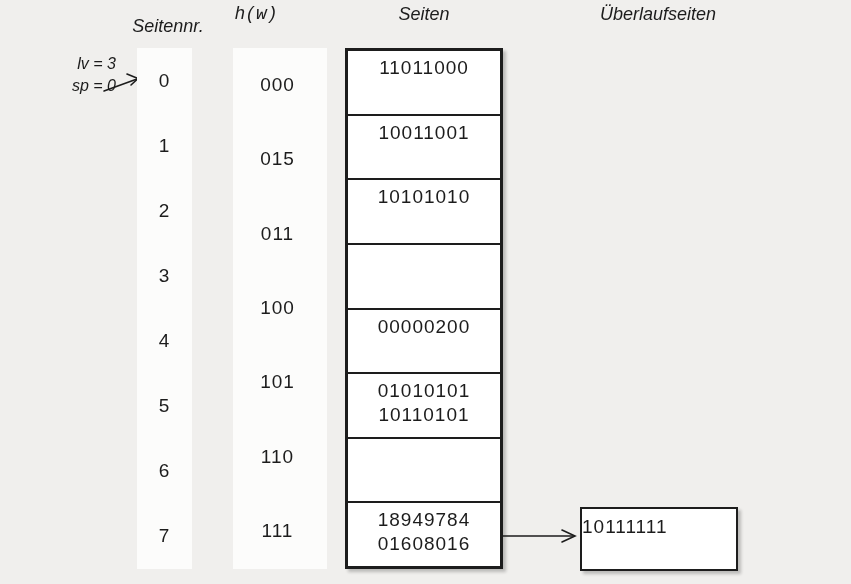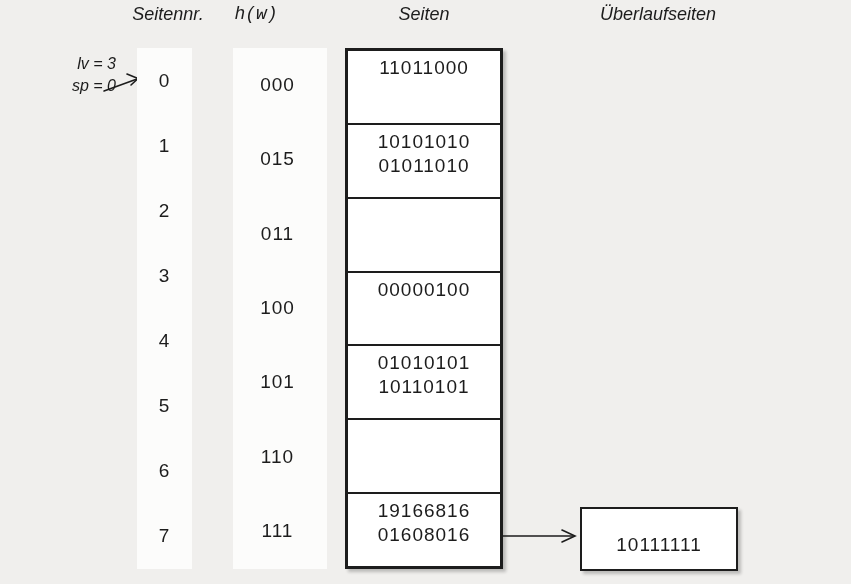--- a/index.html
+++ b/index.html
@@ -25,21 +25,21 @@
   
   .col-header{
     position:absolute;
     top:4px;
     transform:translateX(-50%);
     font-size:18px;
     font-style:italic;
     font-weight:500;
     white-space:nowrap;
   }
-  .h-seitennr{left:168px;}
+  .h-seitennr{left:168px;margin-top:12px;}
   .h-hw{left:256px;font-family:Liberation Mono, monospace;}
   .h-seiten{left:424px;font-style:italic;}
   .h-ueberlauf{left:658px;}
 
   
   .annotation{
     position:absolute;
     top:53px;
     left:36px;
     width:80px;
@@ -120,22 +120,21 @@
   }
   .overflow-box{
     position:absolute;
     left:580px;top:507px;
     width:158px;height:64px;
     background:var(--box_fill);
     border:2.5px solid var(--line);
     box-shadow:3px 3px 3px rgba(0,0,0,0.22);
     display:flex;
     flex-direction:column;
-    align-items:center;
-    padding-top:24px;
+    padding-top:6px;
   }
   svg{display:block;overflow:visible;}
   svg line, svg path{stroke:var(--text);stroke-width:1.6;fill:none;stroke-linecap:round;}
 </style>
 </head>
 <body>
 
 <div class="stage">
 
   <div class="col-header h-seitennr">Seitennr.</div>
@@ -175,41 +174,44 @@
     <div class="num">110</div>
     <div class="num">111</div>
   </div>
 
   <div class="pages-box">
     <div class="page-cell">
       <span class="bin">11011000</span>
       <span class="bin"></span>
     </div>
     <div class="page-cell">
+      <span class="bin">10011001</span>
+      <span class="bin"></span>
+    </div>
+    <div class="page-cell">
       <span class="bin">10101010</span>
-      <span class="bin">01011010</span>
-    </div>
-    <div class="page-cell">
-      <span class="bin"></span>
-      <span class="bin"></span>
-    </div>
-    <div class="page-cell">
-      <span class="bin">00000100</span>
+    </div>
+    <div class="page-cell">
+      <span class="bin"></span>
+      <span class="bin"></span>
+    </div>
+    <div class="page-cell">
+      <span class="bin">00000200</span>
       <span class="bin"></span>
     </div>
     <div class="page-cell">
       <span class="bin">01010101</span>
       <span class="bin">10110101</span>
     </div>
     <div class="page-cell">
       <span class="bin"></span>
       <span class="bin"></span>
     </div>
     <div class="page-cell">
-      <span class="bin">19166816</span>
+      <span class="bin">18949784</span>
       <span class="bin">01608016</span>
     </div>
   </div>
 
   <svg class="overflow-arrow" width="78" height="18">
     <line x1="0" y1="9" x2="71" y2="9"></line>
     <path d="M59,3 L72,9 L59,15"></path>
   </svg>
 
   <div class="overflow-box">

